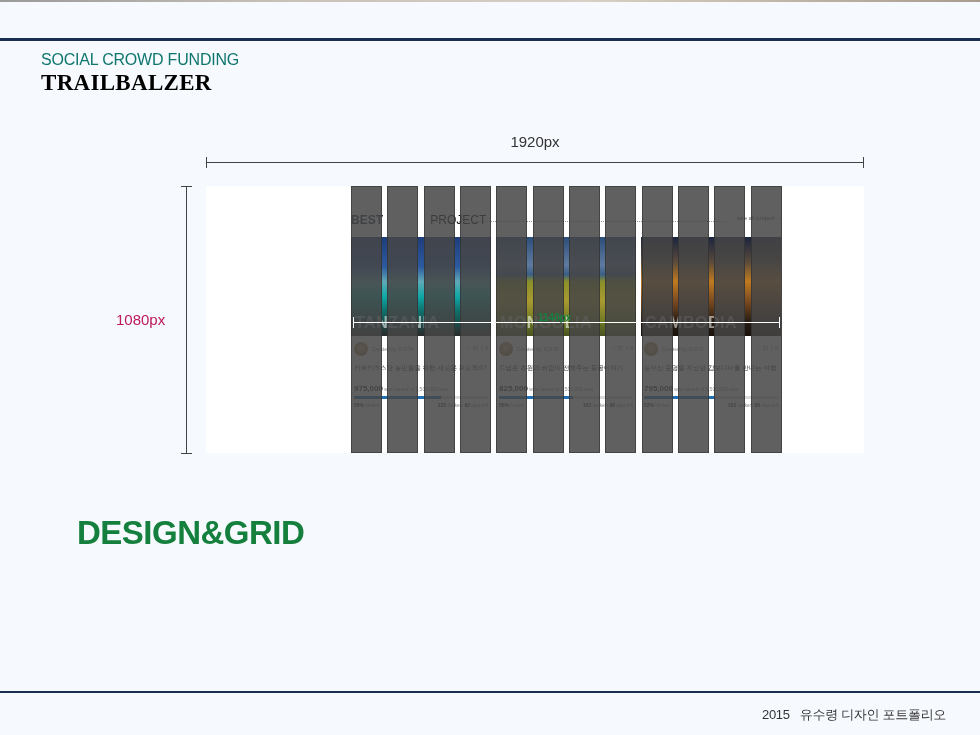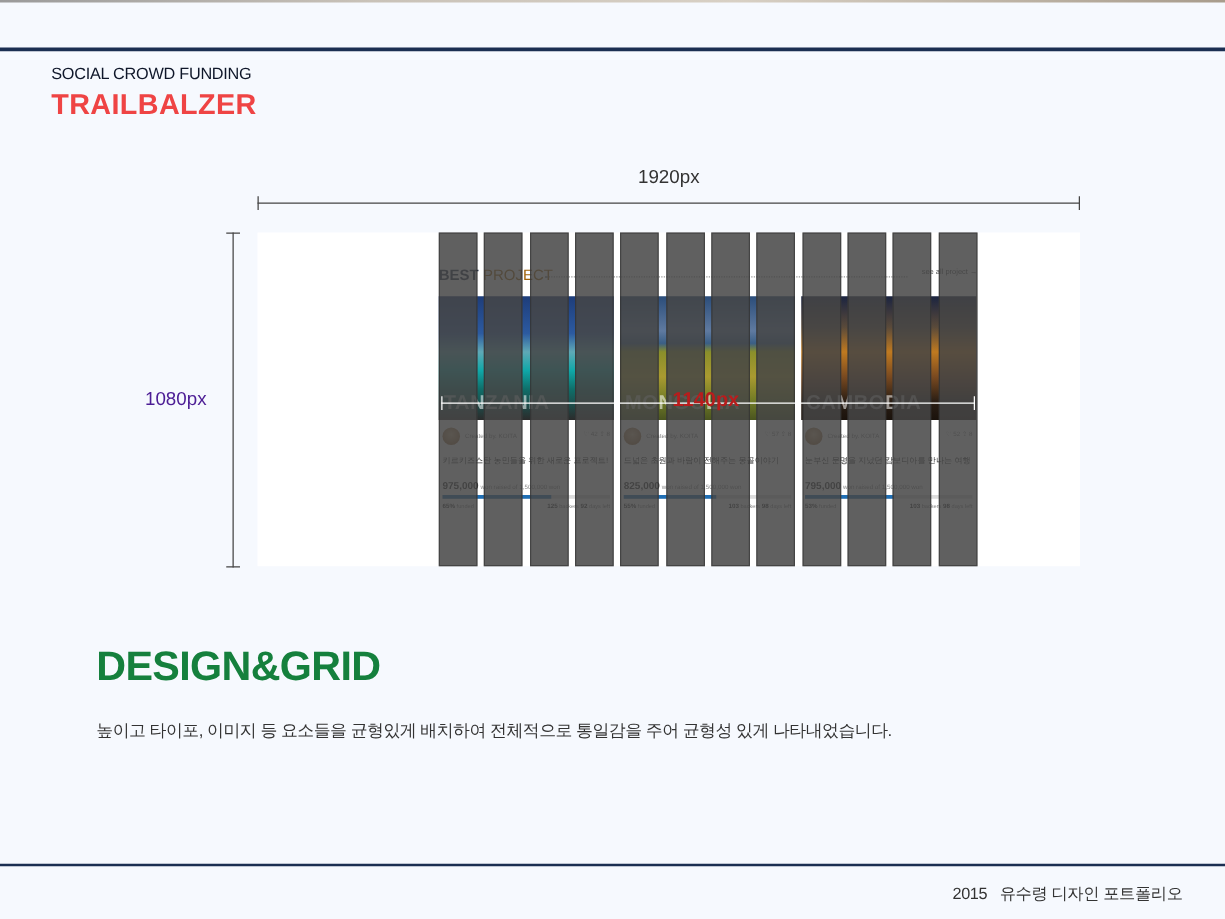--- a/index.html
+++ b/index.html
@@ -1,34 +1,34 @@
 <!DOCTYPE html>
 <html><head>
 <meta charset="utf-8">
 <style>
   * { box-sizing: border-box; margin: 0; padding: 0; }
   html, body { width: 980px; height: 735px; overflow: hidden; }
   body { background: #f6f9fe; font-family: "Liberation Sans", "DejaVu Sans", sans-serif; color: #333; position: relative; }
   .top-strip { position: absolute; left: 0; top: 0; width: 980px; height: 2px; background: linear-gradient(90deg,#9a9a9a,#c9c2b8 30%,#d8d0c4 60%,#a89c8c); }
   .top-rule { position: absolute; left: 0; top: 38px; width: 980px; height: 3px; background: #1b2f52; }
-  .subtitle { position: absolute; left: 41px; top: 51px; font-size: 13px; color: #0f172a; letter-spacing: -0.2px; text-align: right; }
-  .title { position: absolute; left: 41px; top: 70px; font-size: 23px; font-weight: bold; color: #ef4444; letter-spacing: 0.3px; }
+  .subtitle { position: absolute; left: 41px; top: 51px; font-size: 16px; color: #0f766e; letter-spacing: -0.2px; text-align: right; }
+  .title { position: absolute; left: 41px; top: 70px; font-size: 23px; font-weight: bold; color: #000000; letter-spacing: 0.3px; font-family: Liberation Serif, serif; }
 
   .dim-h-label { position: absolute; left: 500px; top: 133px; width: 70px; text-align: center; font-size: 15px; color: #333; }
   .dim-h-line { position: absolute; left: 206px; top: 162px; width: 658px; height: 1px; background: #444; }
   .dim-h-cap { position: absolute; top: 157px; width: 1px; height: 11px; background: #444; }
-  .dim-v-label { position: absolute; left: 116px; top: 311px; font-size: 15px; color: #4c1d95; }
+  .dim-v-label { position: absolute; left: 116px; top: 311px; font-size: 15px; color: #be185d; }
   .dim-v-line { position: absolute; left: 186px; top: 186px; width: 1px; height: 268px; background: #444; }
   .dim-v-cap { position: absolute; left: 181px; width: 11px; height: 1px; background: #444; }
 
   .canvas { position: absolute; left: 206px; top: 186px; width: 658px; height: 267px; background: #fff; overflow: hidden; }
   .content { position: absolute; left: 145px; top: 0; width: 431px; height: 267px; }
   .best { position: absolute; left: 0; top: 27px; font-size: 12px; color: #1d2a44; }
   .best b { font-weight: bold; }
-  .best span.light { color: #a16207; }
+  .best span.light { color: #000000; margin-left: 44px; }
   .best-rule { position: absolute; left: 85px; top: 35px; width: 290px; border-top: 1px dotted #999; }
   .see-all { position: absolute; right: 0; top: 29px; font-size: 6px; color: #555; }
   .card { position: absolute; top: 51px; width: 140px; height: 170px; }
   .card-img { width: 140px; height: 99px; position: relative; overflow: hidden; }
   .card-img .city { position: absolute; left: 4px; bottom: 4px; font-size: 16px; font-weight: bold; color: rgba(255,255,255,0.55); letter-spacing: 0.5px; }
   .img-tz { background: linear-gradient(180deg,#1e3d7a 0%,#2c5aa0 30%,#5fa9b6 45%,#10a8a8 60%,#0f6f6a 75%,#2b2b2b 100%); }
   .img-mo { background: linear-gradient(180deg,#2b4d7a 0%,#5f7aa0 28%,#3a5f86 38%,#8a8f2a 45%,#a99a30 65%,#6f7a25 85%,#4a5420 100%); }
   .img-ca { background: linear-gradient(180deg,#1b2440 0%,#5a4a3a 25%,#c07a20 45%,#7a4a20 65%,#2a1e14 85%,#1a120c 100%); }
   .card-meta { position: relative; height: 18px; margin-top: 4px; }
   .avatar { position: absolute; left: 3px; top: 2px; width: 14px; height: 14px; border-radius: 50%; background: radial-gradient(circle at 50% 40%,#d2b48c,#8b5a2b); }
@@ -40,21 +40,21 @@
   .bar-track { margin: 3px 0 0 3px; width: 134px; height: 3px; background: #ddd; }
   .bar-fill { height: 3px; background: #1f6fb5; }
   .card-foot { position: relative; margin: 3px 0 0 3px; height: 8px; font-size: 4.5px; color: #888; width: 134px; }
   .card-foot .funded { position: absolute; left: 0; top: 0; }
   .card-foot .stats { position: absolute; right: 0; top: 0; }
   .card-foot b { color: #333; font-size: 5px; }
 
   .grid-col { position: absolute; top: 186px; width: 31px; height: 267px; background: rgba(70,70,70,0.86); border: 1px solid rgba(40,40,40,0.5); }
   .span-line { position: absolute; left: 353px; top: 322px; width: 427px; height: 1px; background: #fff; }
   .span-cap { position: absolute; top: 317px; width: 1px; height: 11px; background: #fff; }
-  .span-label { position: absolute; left: 536px; top: 312px; font-size: 16px; color: #b91c1c; font-weight: bold; background: rgba(60,60,60,0.0); padding: 0 2px; }
+  .span-label { position: absolute; left: 536px; top: 312px; font-size: 10px; color: #15803d; font-weight: bold; background: rgba(60,60,60,0.0); padding: 0 2px; }
 
   .section-title { position: absolute; left: 77px; top: 514px; font-size: 33px; font-weight: bold; color: #15803d; letter-spacing: -0.5px; }
   .desc { position: absolute; left: 77px; top: 573px; width: 840px; font-size: 13.5px; color: #333; line-height: 23px; letter-spacing: -0.4px; }
 
   .bottom-rule { position: absolute; left: 0; top: 691px; width: 980px; height: 2px; background: #1b2f52; }
   .footer { position: absolute; left: 762px; top: 706px; font-size: 13px; color: #333; letter-spacing: -0.3px; }
   .footer .year { margin-right: 10px; margin-top: 16px; }
 </style>
 </head>
 <body>
@@ -156,17 +156,16 @@
 <div class="grid-col" style="left:714px"></div>
 <div class="grid-col" style="left:751px"></div>
 
 <div class="span-line"></div>
 <div class="span-cap" style="left:353px"></div>
 <div class="span-cap" style="left:779px"></div>
 <div class="span-label">1140px</div>
 
 <div class="section-title">DESIGN&amp;GRID</div>
 <div class="desc">
-  <div>높이고 타이포, 이미지 등 요소들을 균형있게 배치하여 전체적으로 통일감을 주어 균형성 있게 나타내었습니다.</div>
 </div>
 
 <div class="bottom-rule"></div>
 <div class="footer"><span class="year">2015</span><span>유수령 디자인 포트폴리오</span></div>
 
 </body></html>

